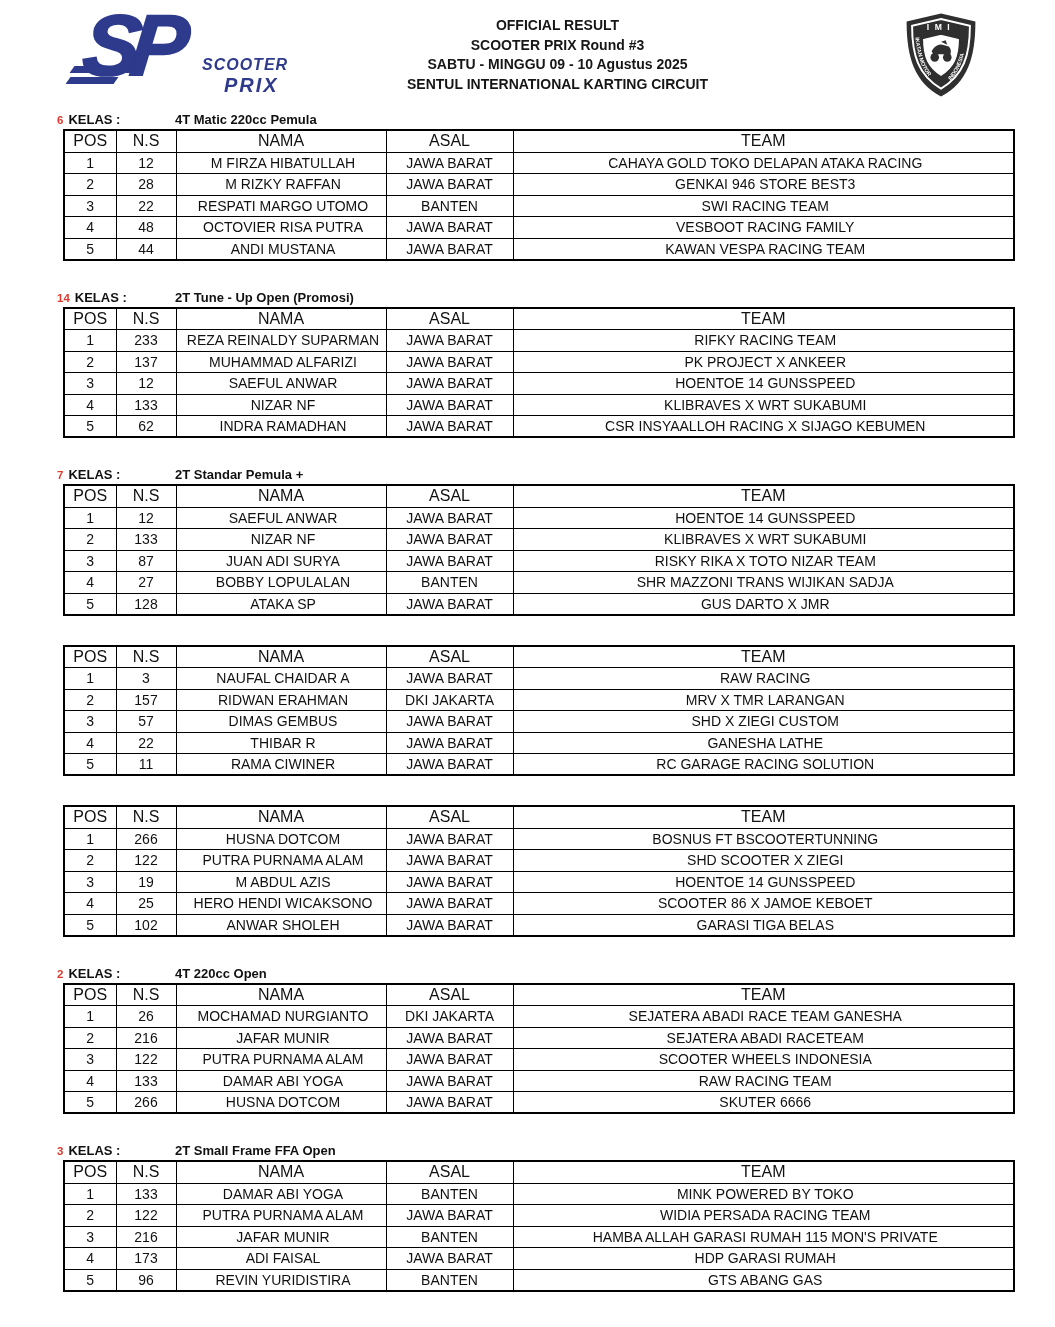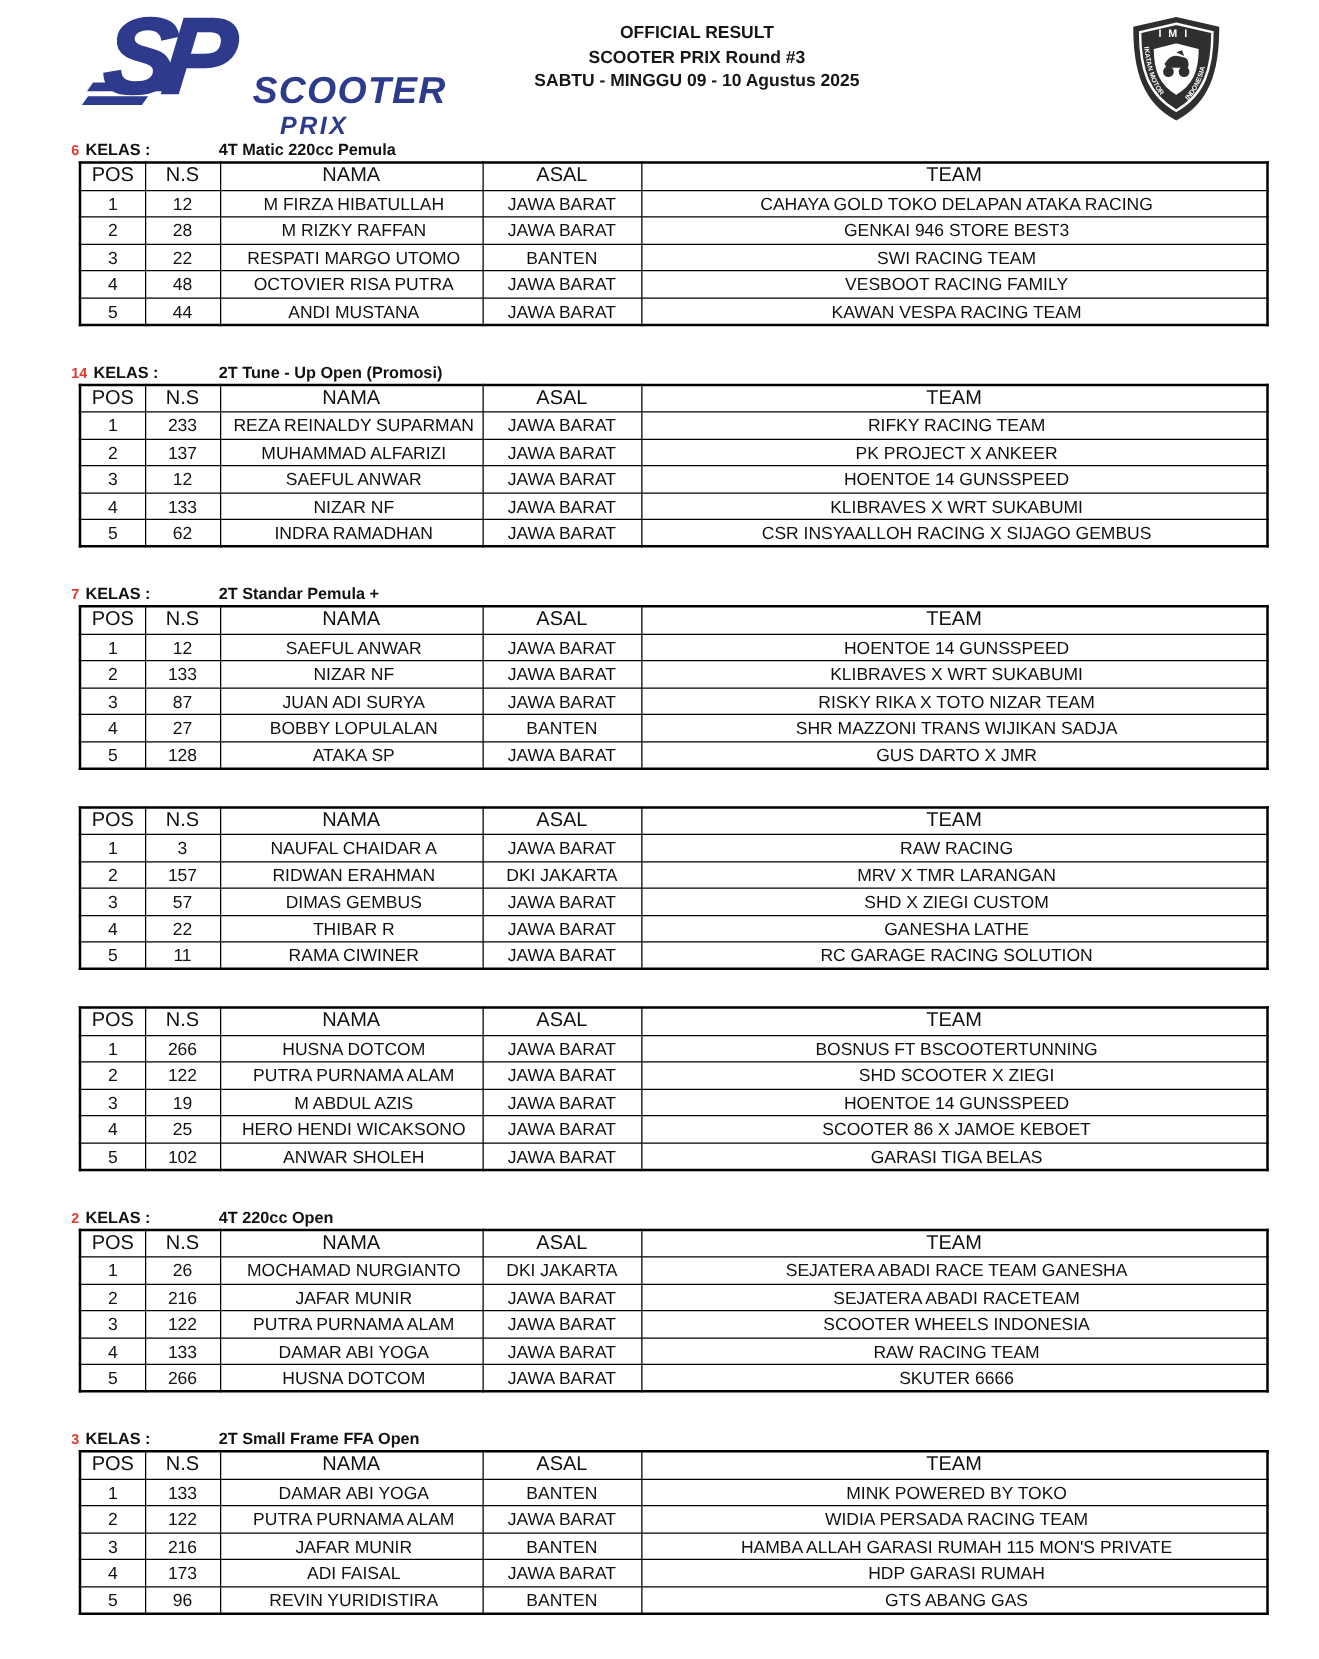--- a/index.html
+++ b/index.html
@@ -37,21 +37,21 @@
   }
   .logo .speed-bar {
     position: absolute;
     left: -12px; top: 52px;
     width: 60px; height: 7px;
     background: #2e3a8c;
     transform: skewX(-35deg);
   }
   .logo .speed-bar.b2 { top: 63px; width: 48px; left: -16px; }
   .logo-text { position: absolute; left: 118px; top: 42px; }
-  .logo-text .scooter { font-size: 30px; letter-spacing: 1px; }
+  .logo-text .scooter { font-size: 16px; letter-spacing: 1px; }
   .logo-text .prix { font-size: 20px; letter-spacing: 2px; margin-left: 22px; }
 
   .titles {
     position: absolute;
     left: 60px; right: 0; top: 16px;
     text-align: center;
     font-weight: bold;
     font-size: 14px;
     line-height: 19.5px;
     color: #161616;
@@ -127,20 +127,21 @@
       <span class="logo-text">
         <span class="scooter">SCOOTER</span><br>
         <span class="prix">PRIX</span>
       </span>
     </div>
 
     <div class="titles">
       <div>OFFICIAL RESULT</div>
       <div>SCOOTER PRIX Round #3</div>
       <div>SABTU - MINGGU 09 - 10 Agustus 2025</div>
+      <div>SENTUL INTERNATIONAL KARTING CIRCUIT</div>
     </div>
 
     <div class="imi-badge">
       <svg viewBox="0 0 100 110" width="92" height="86" aria-hidden="true">
         <path d="M50 2 L94 12 C94 58 84 90 50 108 C16 90 6 58 6 12 Z" fill="#2f2f2f"></path>
         <path d="M50 9 L87 17.5 C87 55 79 81 50 98 C21 81 13 55 13 17.5 Z" fill="none" stroke="#ffffff" stroke-width="2.5"></path>
         <text x="50" y="23" text-anchor="middle" font-size="11" font-weight="bold" letter-spacing="7" fill="#ffffff" font-family="Liberation Sans, sans-serif">IMI</text>
         <path d="M50 28 L74 34 C74 58 68 72 50 83 C32 72 26 58 26 34 Z" fill="#ffffff" stroke="#2f2f2f" stroke-width="2"></path>
         <g fill="#2f2f2f">
           <circle cx="42" cy="58" r="5.5"></circle>
@@ -282,21 +283,21 @@
     <td class="c-nama">NIZAR NF</td>
     <td class="c-asal">JAWA BARAT</td>
     <td class="c-team">KLIBRAVES X WRT SUKABUMI</td>
   </tr>
 
   <tr>
     <td class="c-pos">5</td>
     <td class="c-ns">62</td>
     <td class="c-nama">INDRA RAMADHAN</td>
     <td class="c-asal">JAWA BARAT</td>
-    <td class="c-team">CSR INSYAALLOH RACING X SIJAGO GEMBUS</td>
+    <td class="c-team">CSR INSYAALLOH RACING X SIJAGO KEBUMEN</td>
   </tr>
 </tbody>
     </table>
   </section>
 
   <section class="kelas-section">
     <div class="kelas-label">
       <span class="kelas-num">7</span><span class="kelas-word">KELAS :</span>
       <span class="kelas-name">2T Standar Pemula +</span>
     </div>

